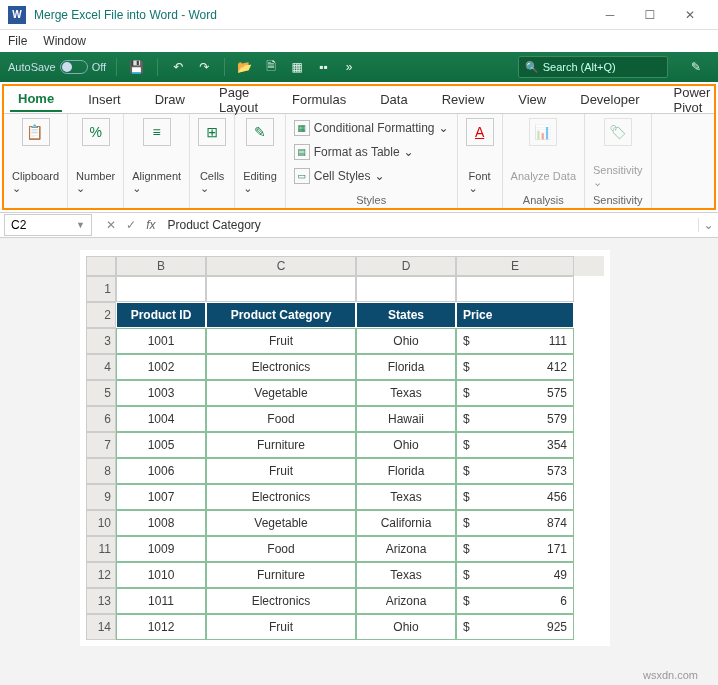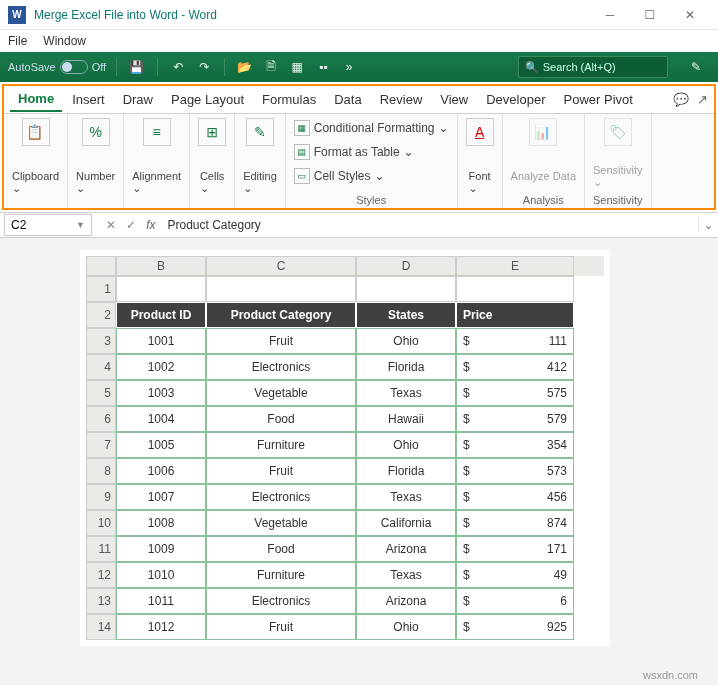--- a/index.html
+++ b/index.html
@@ -19,21 +19,21 @@
 .autosave { display: flex; align-items: center; gap: 4px; color: #cde; font-size: 11px; }
 .autosave .toggle { width: 28px; height: 14px; border: 1px solid #8ab; border-radius: 7px; display: inline-block; position: relative; }
 .autosave .toggle::after { content: ""; width: 10px; height: 10px; background: #cde; border-radius: 50%; position: absolute; left: 1px; top: 1px; }
 .qicon { width: 20px; height: 20px; display: flex; align-items: center; justify-content: center; color: #e8f5ee; }
 .qsep { width: 1px; height: 18px; background: #3a8a5e; margin: 0 4px; }
 .searchbox { margin-left: auto; width: 150px; height: 22px; background: #0c5c36; border: 1px solid #3a8a5e; border-radius: 2px; display: flex; align-items: center; padding: 0 6px; color: #cfe; font-size: 11px; gap: 4px; }
 .pen { margin-left: 12px; margin-right: 4px; }
 
 
 .ribbonwrap { border: 2px solid #ff8c00; margin: 2px; }
-.tabs { height: 28px; display: flex; align-items: center; padding: 0 6px; font-size: 13px; color: #333; gap: 2px; border-bottom: 1px solid #d0d0d0; }
+.tabs { height: 28px; display: flex; align-items: center; padding: 0 6px; font-size: 13px; color: #333; gap: 18px; border-bottom: 1px solid #d0d0d0; }
 .tab { padding: 4px 8px; }
 .tab.active { border-bottom: 2px solid #107c41; color: #107c41; font-weight: 600; }
 .tab-misc { margin-left: auto; display: flex; gap: 8px; color: #666; }
 
 .ribbon { height: 94px; display: flex; background: #fafafa; font-size: 11px; color: #444; }
 .group { border-right: 1px solid #e0e0e0; display: flex; flex-direction: column; align-items: center; justify-content: space-between; padding: 4px 8px 2px; }
 .group .gicon { width: 28px; height: 28px; border: 1px solid #ccc; display: flex; align-items: center; justify-content: center; color: #107c41; font-size: 14px; margin-bottom: 2px; }
 .group .glabel { font-size: 11px; line-height: 1.1; margin-top: 14px; }
 .group .gtitle { font-size: 11px; color: #666; margin-top: 4px; }
 .group.wide { min-width: 170px; align-items: flex-start; }
@@ -60,21 +60,21 @@
 .colhdr { display: flex; background: #eceae6; }
 .rowhdr-corner { width: 30px; height: 20px; border: 1px solid #ccc; background: #eceae6; }
 .ch { height: 20px; border: 1px solid #ccc; display: flex; align-items: center; justify-content: center; color: #555; background: #eceae6; }
 .ch.B { width: 90px; } .ch.C { width: 150px; } .ch.D { width: 100px; } .ch.E { width: 118px; }
 
 .srow { display: flex; }
 .rh { width: 30px; border: 1px solid #ccc; background: #eceae6; display: flex; align-items: center; justify-content: flex-end; padding-right: 4px; color: #555; height: 26px; }
 .cell { border: 1px solid #8bc19a; height: 26px; display: flex; align-items: center; padding: 0 6px; }
 .cB { width: 90px; justify-content: center; } .cC { width: 150px; justify-content: center; } .cD { width: 100px; justify-content: center; }
 .cE { width: 118px; display: flex; justify-content: space-between; }
-.hdrRow .cell { background: #404040; color: #fff; font-weight: bold; border-color: #fff; }
+.hdrRow .cell { background: #0c4a6e; color: #fff; font-weight: bold; border-color: #fff; }
 .row1 .cell { border-color: #ccc; }
 
 .watermark { position: absolute; bottom: 4px; right: 20px; font-size: 11px; color: #999; }
 </style>
 </head>
 <body>
 
 <div class="titlebar">
   <div class="wicon">W</div>
   <div class="title">Merge Excel File into Word - Word</div>

